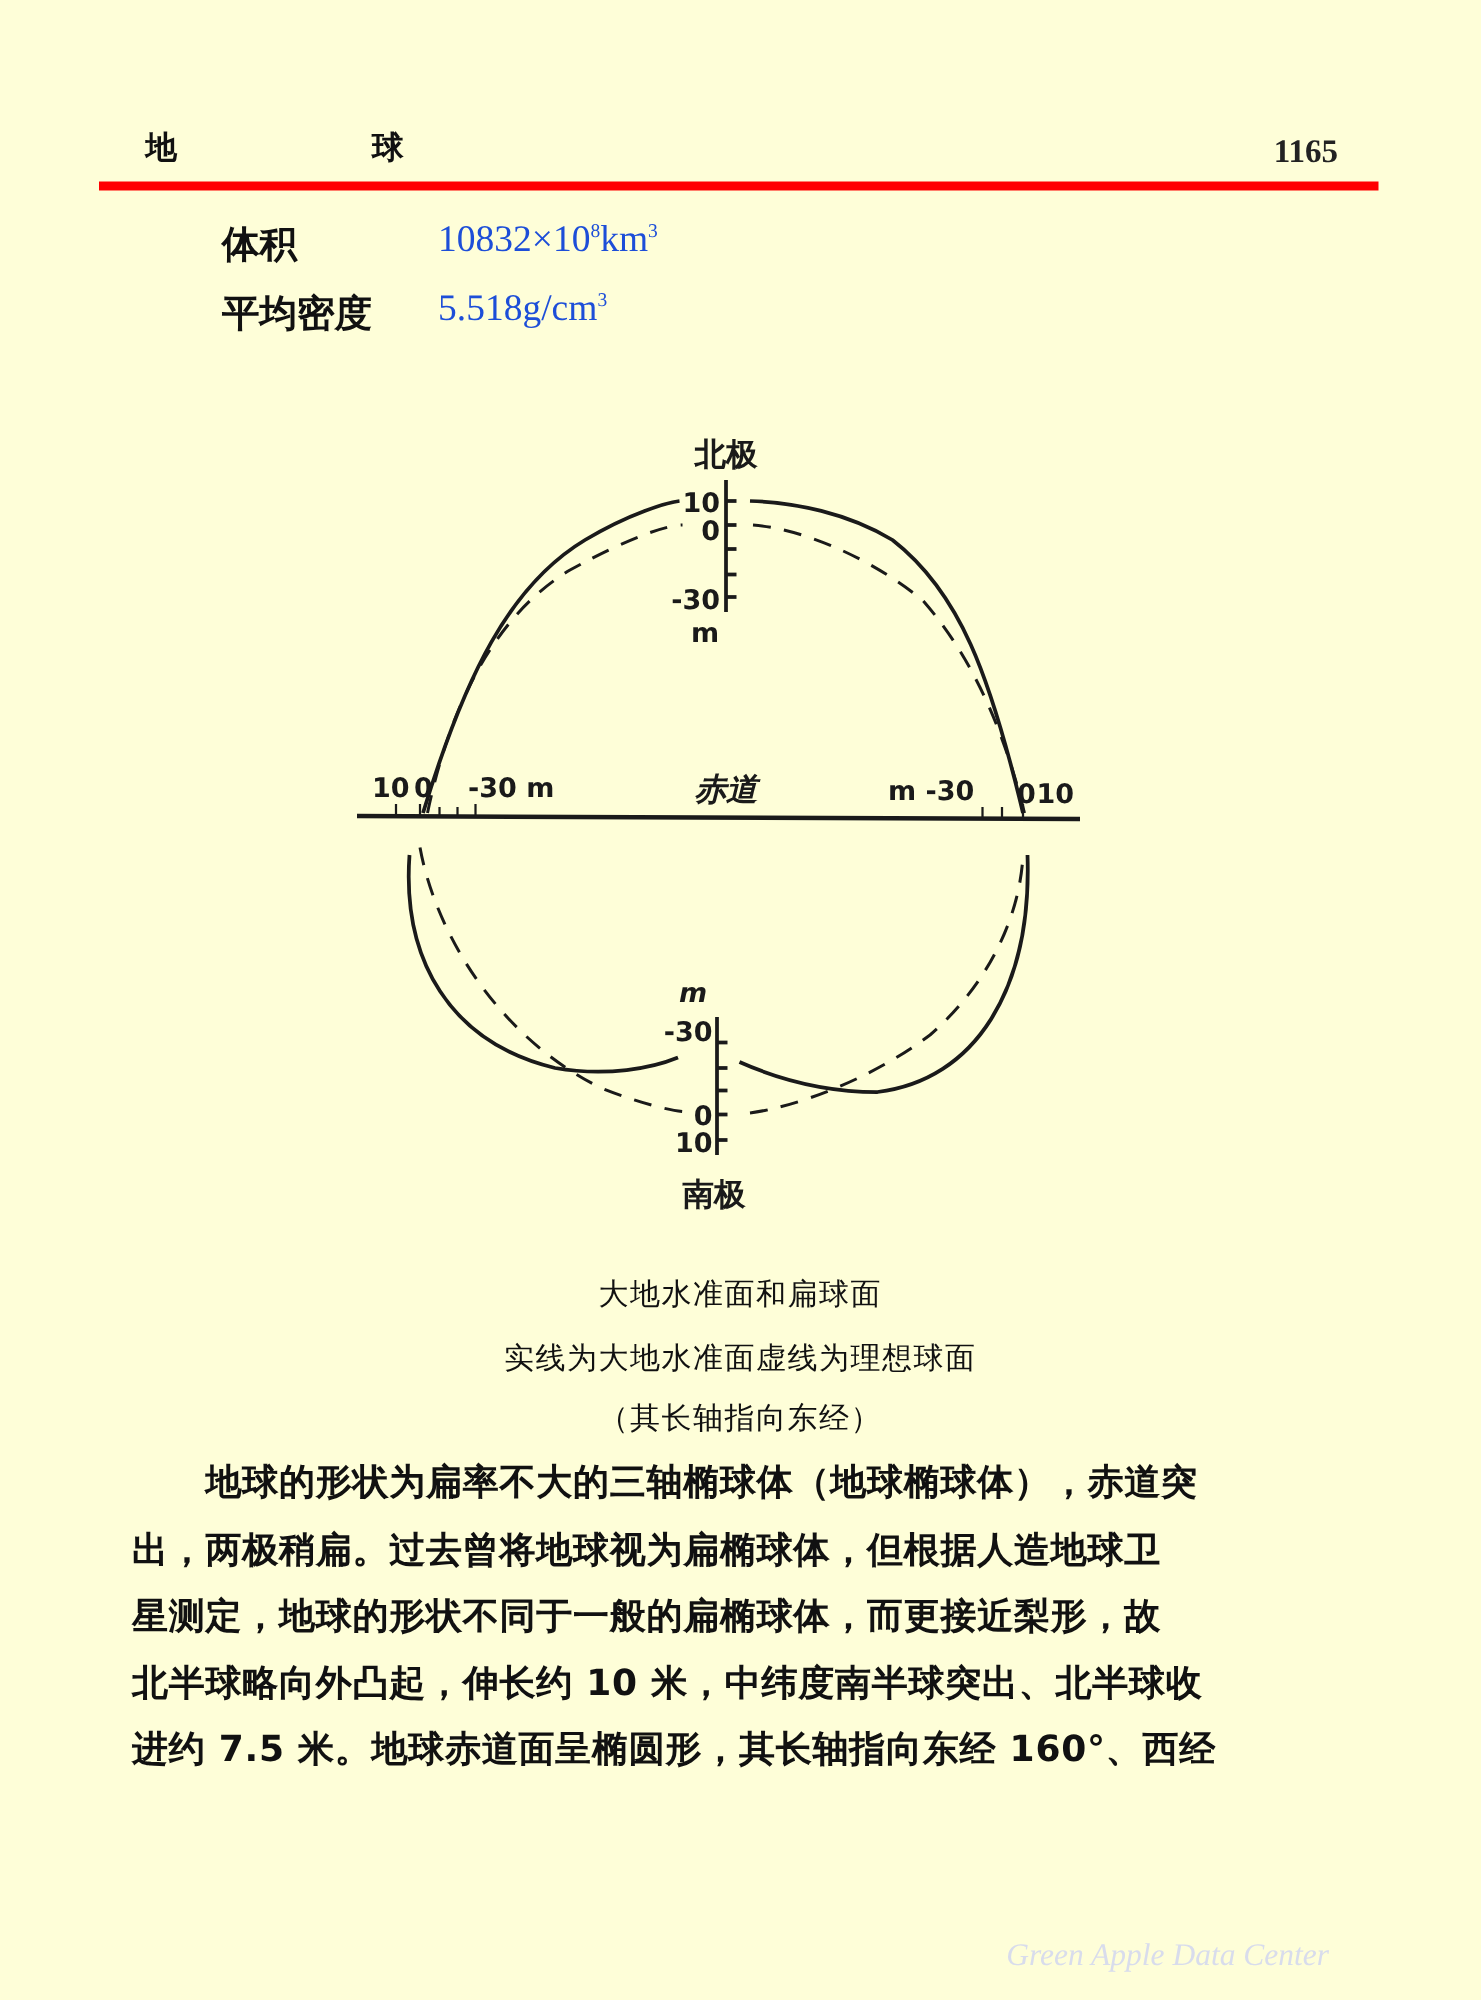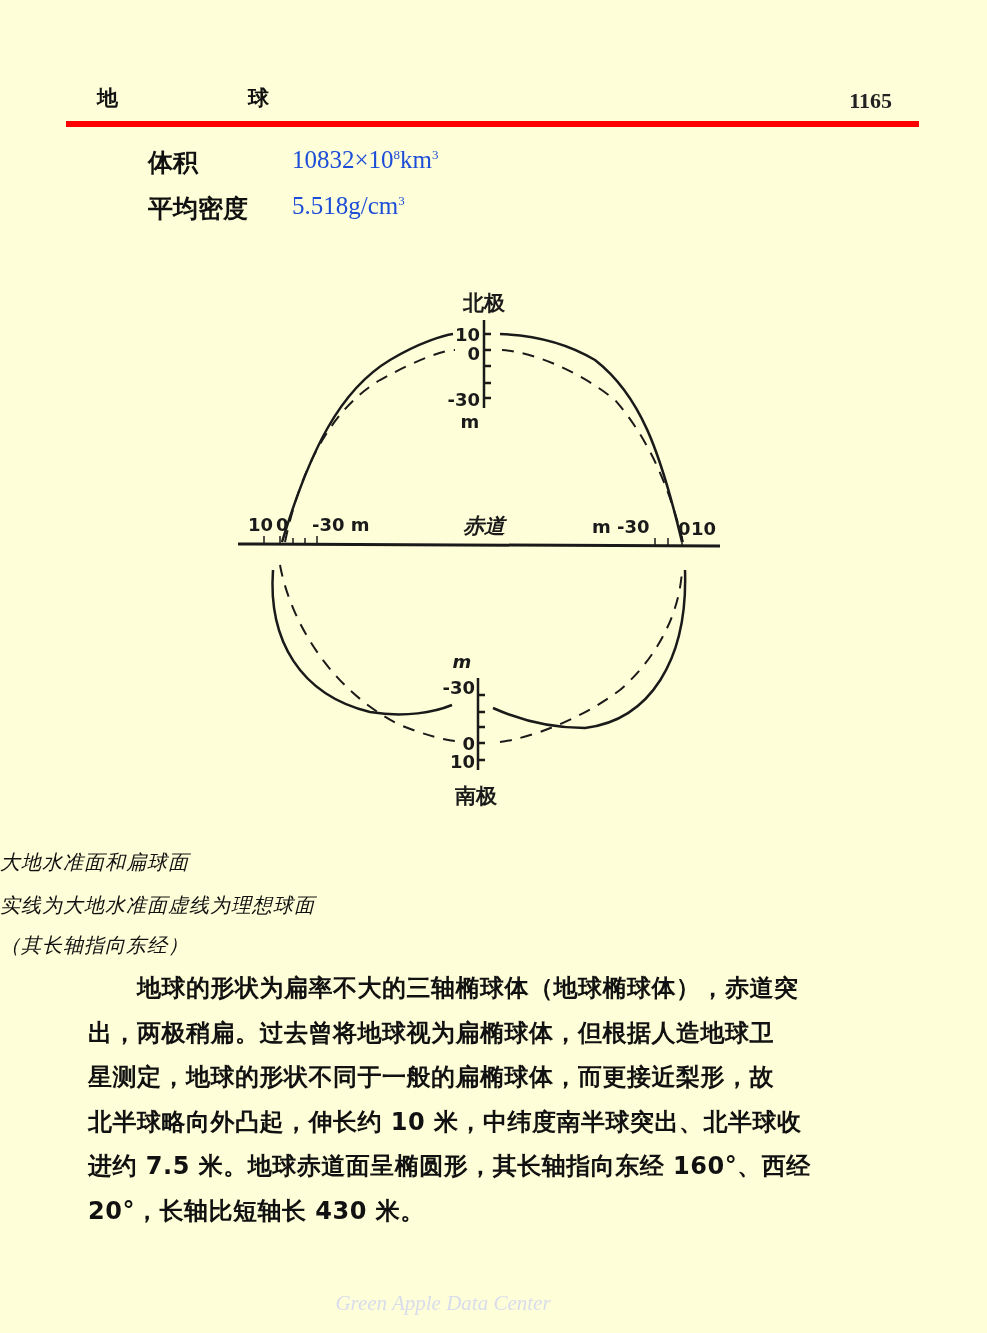--- a/index.html
+++ b/index.html
@@ -36,31 +36,31 @@
     position: absolute; left: 144px; white-space: nowrap;
   }
   .spec-value sup { font-size: 13px; }
   .figure {
     position: absolute; left: 230px; top: 280px;
     width: 500px; height: 540px;
   }
   .figure svg { width: 500px; height: 540px; }
   .figure svg text { font-family: "DejaVu Sans", sans-serif; fill: #1a1a1a; }
   .caption {
-    position: absolute; left: 0; width: 987px; text-align: left;
-    font-size: 20px; letter-spacing: 1px; color: #111; font-style: italic;
+    position: absolute; left: 0; width: 987px; text-align: center;
+    font-size: 20px; letter-spacing: 1px; color: #111;
   }
   .body-text {
     position: absolute; left: 88px; top: 966px; width: 830px;
     font-size: 24px; line-height: 44.5px; font-weight: bold;
     letter-spacing: 0.5px; text-align: justify;
   }
   .body-text .line { display: block; white-space: nowrap; }
   .watermark {
-    position: absolute; top: 1291px; left: 0; width: 886px; text-align: center;
+    position: absolute; top: 1291px; left: 0; width: 886px; text-align: right;
     font-family: "Liberation Serif", serif; font-style: italic;
     font-size: 21px; color: #d8dcec;
   }
 </style>
 </head>
 <body>
 
 <div>
   <span class="header-char" style="left:97px">地</span>
   <span class="header-char" style="left:248px">球</span>
@@ -145,16 +145,15 @@
 <div class="caption" style="top:849px">大地水准面和扁球面</div>
 <div class="caption" style="top:892px">实线为大地水准面虚线为理想球面</div>
 <div class="caption" style="top:932px">（其长轴指向东经）</div>
 
 <div class="body-text">
   <span class="line">　　地球的形状为扁率不大的三轴椭球体（地球椭球体），赤道突</span>
   <span class="line">出，两极稍扁。过去曾将地球视为扁椭球体，但根据人造地球卫</span>
   <span class="line">星测定，地球的形状不同于一般的扁椭球体，而更接近梨形，故</span>
   <span class="line">北半球略向外凸起，伸长约 10 米，中纬度南半球突出、北半球收</span>
   <span class="line">进约 7.5 米。地球赤道面呈椭圆形，其长轴指向东经 160°、西经</span>
-  <span class="line">20°，长轴比短轴长 430 米。</span>
 </div>
 
 <div class="watermark">Green Apple Data Center</div>
 
 </body></html>

